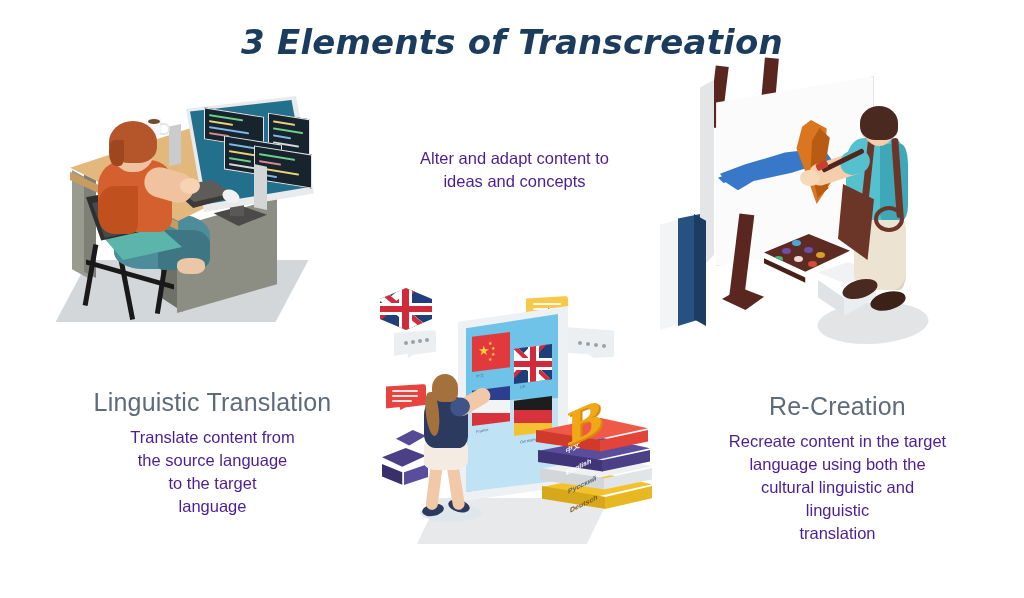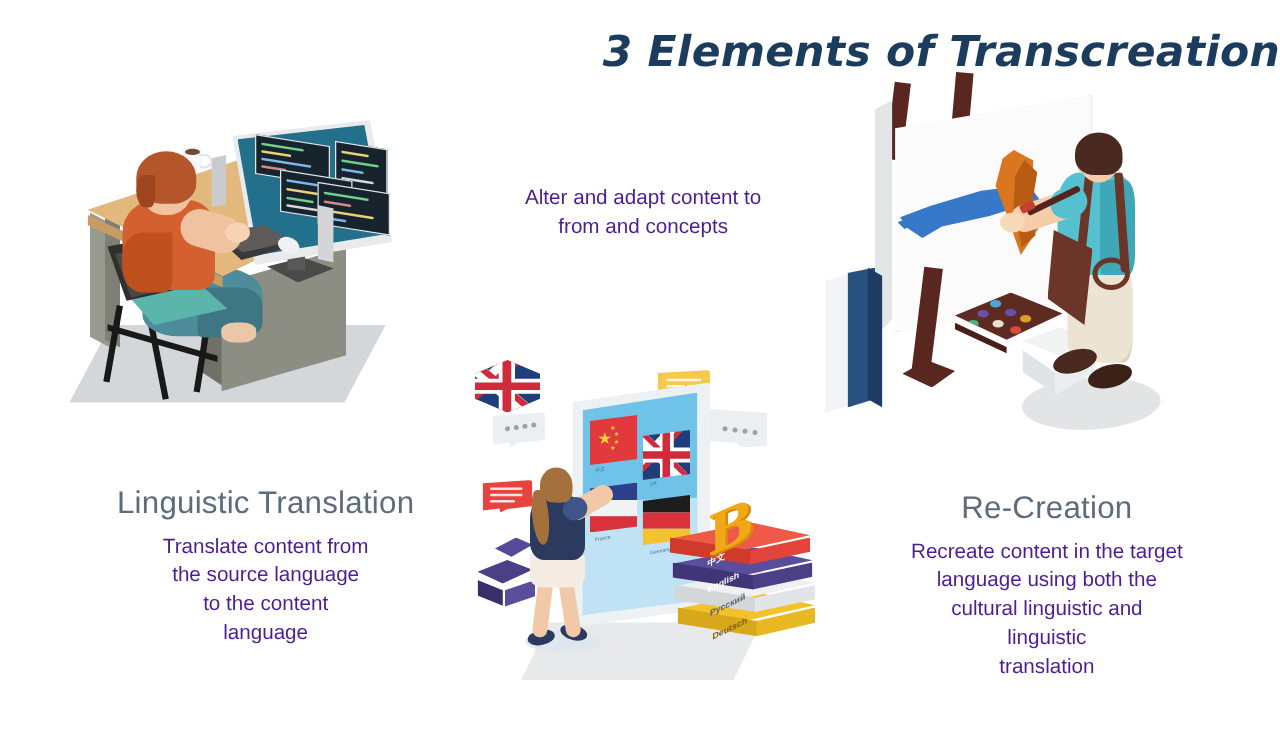--- a/index.html
+++ b/index.html
@@ -17,21 +17,21 @@
     background: #ffffff;
     overflow: hidden;
   }
 
   
   .title {
     position: absolute;
     left: 0;
     top: 22px;
     width: 1024px;
-    text-align: right;
+    text-align: center;
     font-family: "DejaVu Sans", sans-serif;
     font-size: 34px;
     font-weight: bold;
     font-style: italic;
     letter-spacing: 0.2px;
     color: #1c3c5e;
   }
 
   
   .block { position: absolute; text-align: center; }
@@ -859,30 +859,30 @@
     <div class="sh" id="a-brush-tip"></div>
 
     <div class="sh" id="a-head"></div>
     <div class="sh" id="a-ear"></div>
     <div class="sh" id="a-hair"></div>
   </div>
 
   <div class="block" id="block-cultural">
     <div class="body">
       <span>Alter and adapt content to</span>
-      <span>from and concepts</span>
+      <span>ideas and concepts</span>
     </div>
   </div>
 
   <div class="block" id="block-linguistic">
     <div class="heading">Linguistic Translation</div>
     <div class="body">
       <span>Translate content from</span>
       <span>the source language</span>
-      <span>to the content</span>
+      <span>to the target</span>
       <span>language</span>
     </div>
   </div>
 
   <div class="block" id="block-recreation">
     <div class="heading">Re-Creation</div>
     <div class="body">
       <span>Recreate content in the target</span>
       <span>language using both the</span>
       <span>cultural linguistic and</span>

